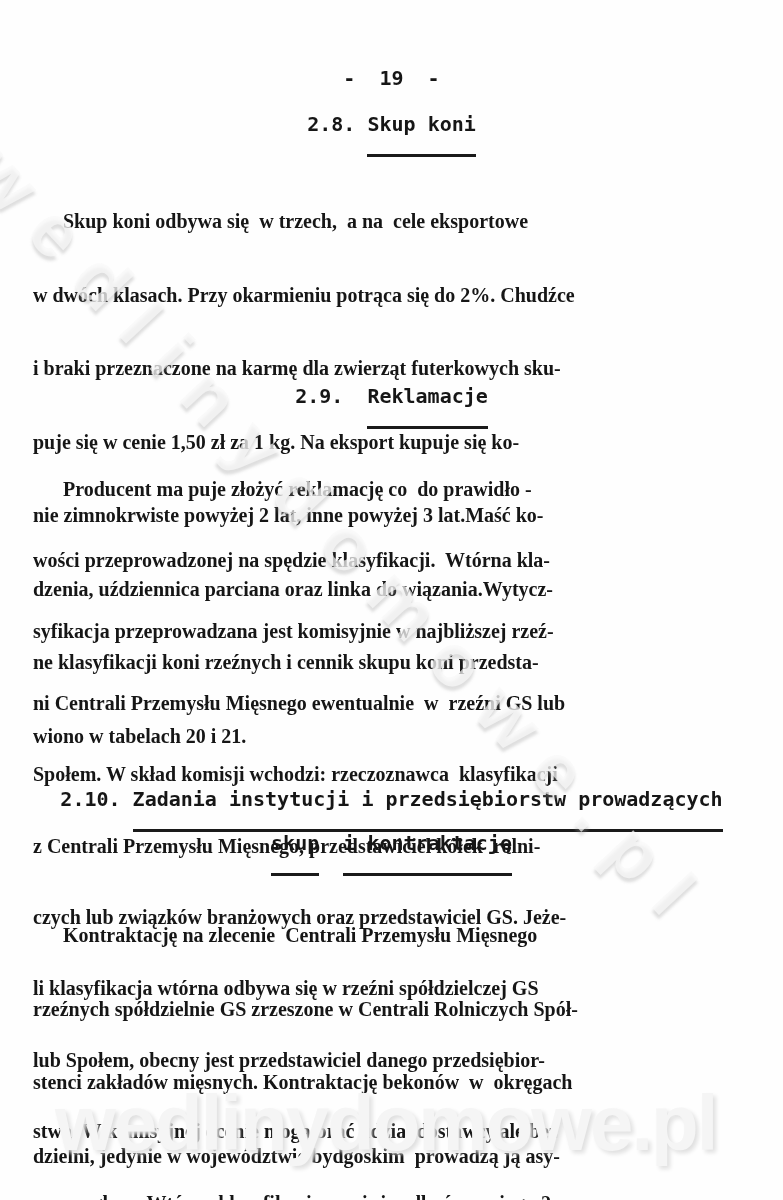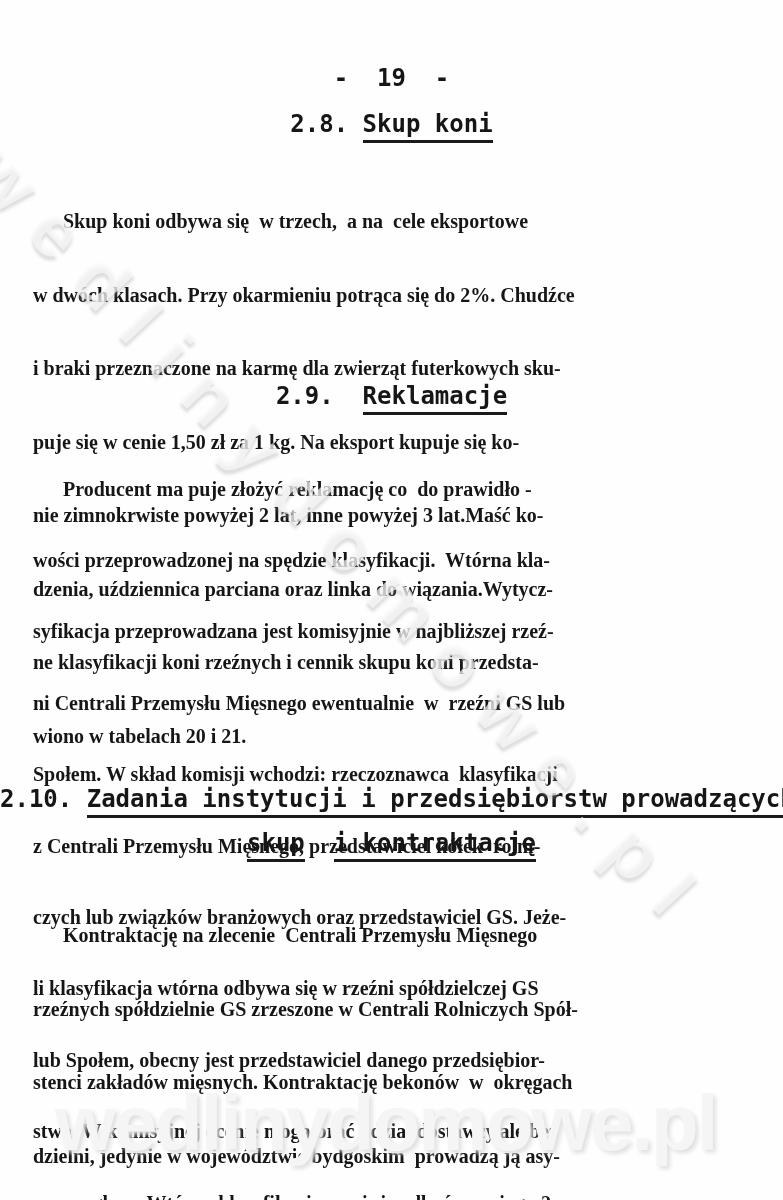--- a/index.html
+++ b/index.html
@@ -8,22 +8,22 @@
     position:relative;
     background:#fefefe;
     overflow:hidden;
     font-family:"DejaVu Sans Mono", monospace;
     font-weight:bold;
     color:#161616;
   }
   .abs { position:absolute; z-index:1; }
   .center { left:0; width:100%; text-align:center; }
   .para { font-size:20px; line-height:24.5px; white-space:pre;font-family:Liberation Serif, serif; }
-  .heading { font-size:24px; line-height:24px; white-space:pre; }
-  .u { border-bottom:3px solid #1a1a1a; padding-bottom:2px; }
+  .heading { font-size:20px; line-height:24px; white-space:pre; }
+  .u { border-bottom:3px solid #1a1a1a; padding-bottom:18px; }
   #wm-diag {
     position:absolute; left:18px; top:128px; z-index:5;
     transform:rotate(47deg); transform-origin:0 0;
     font-family:"Liberation Sans", sans-serif; font-weight:bold;
     font-size:74px; letter-spacing:24px; white-space:nowrap;
     color:rgba(248,248,248,0.72);
     text-shadow:3px 3px 3px rgba(150,150,150,0.30);
     pointer-events:none;
   }
   #wm-bottom {

